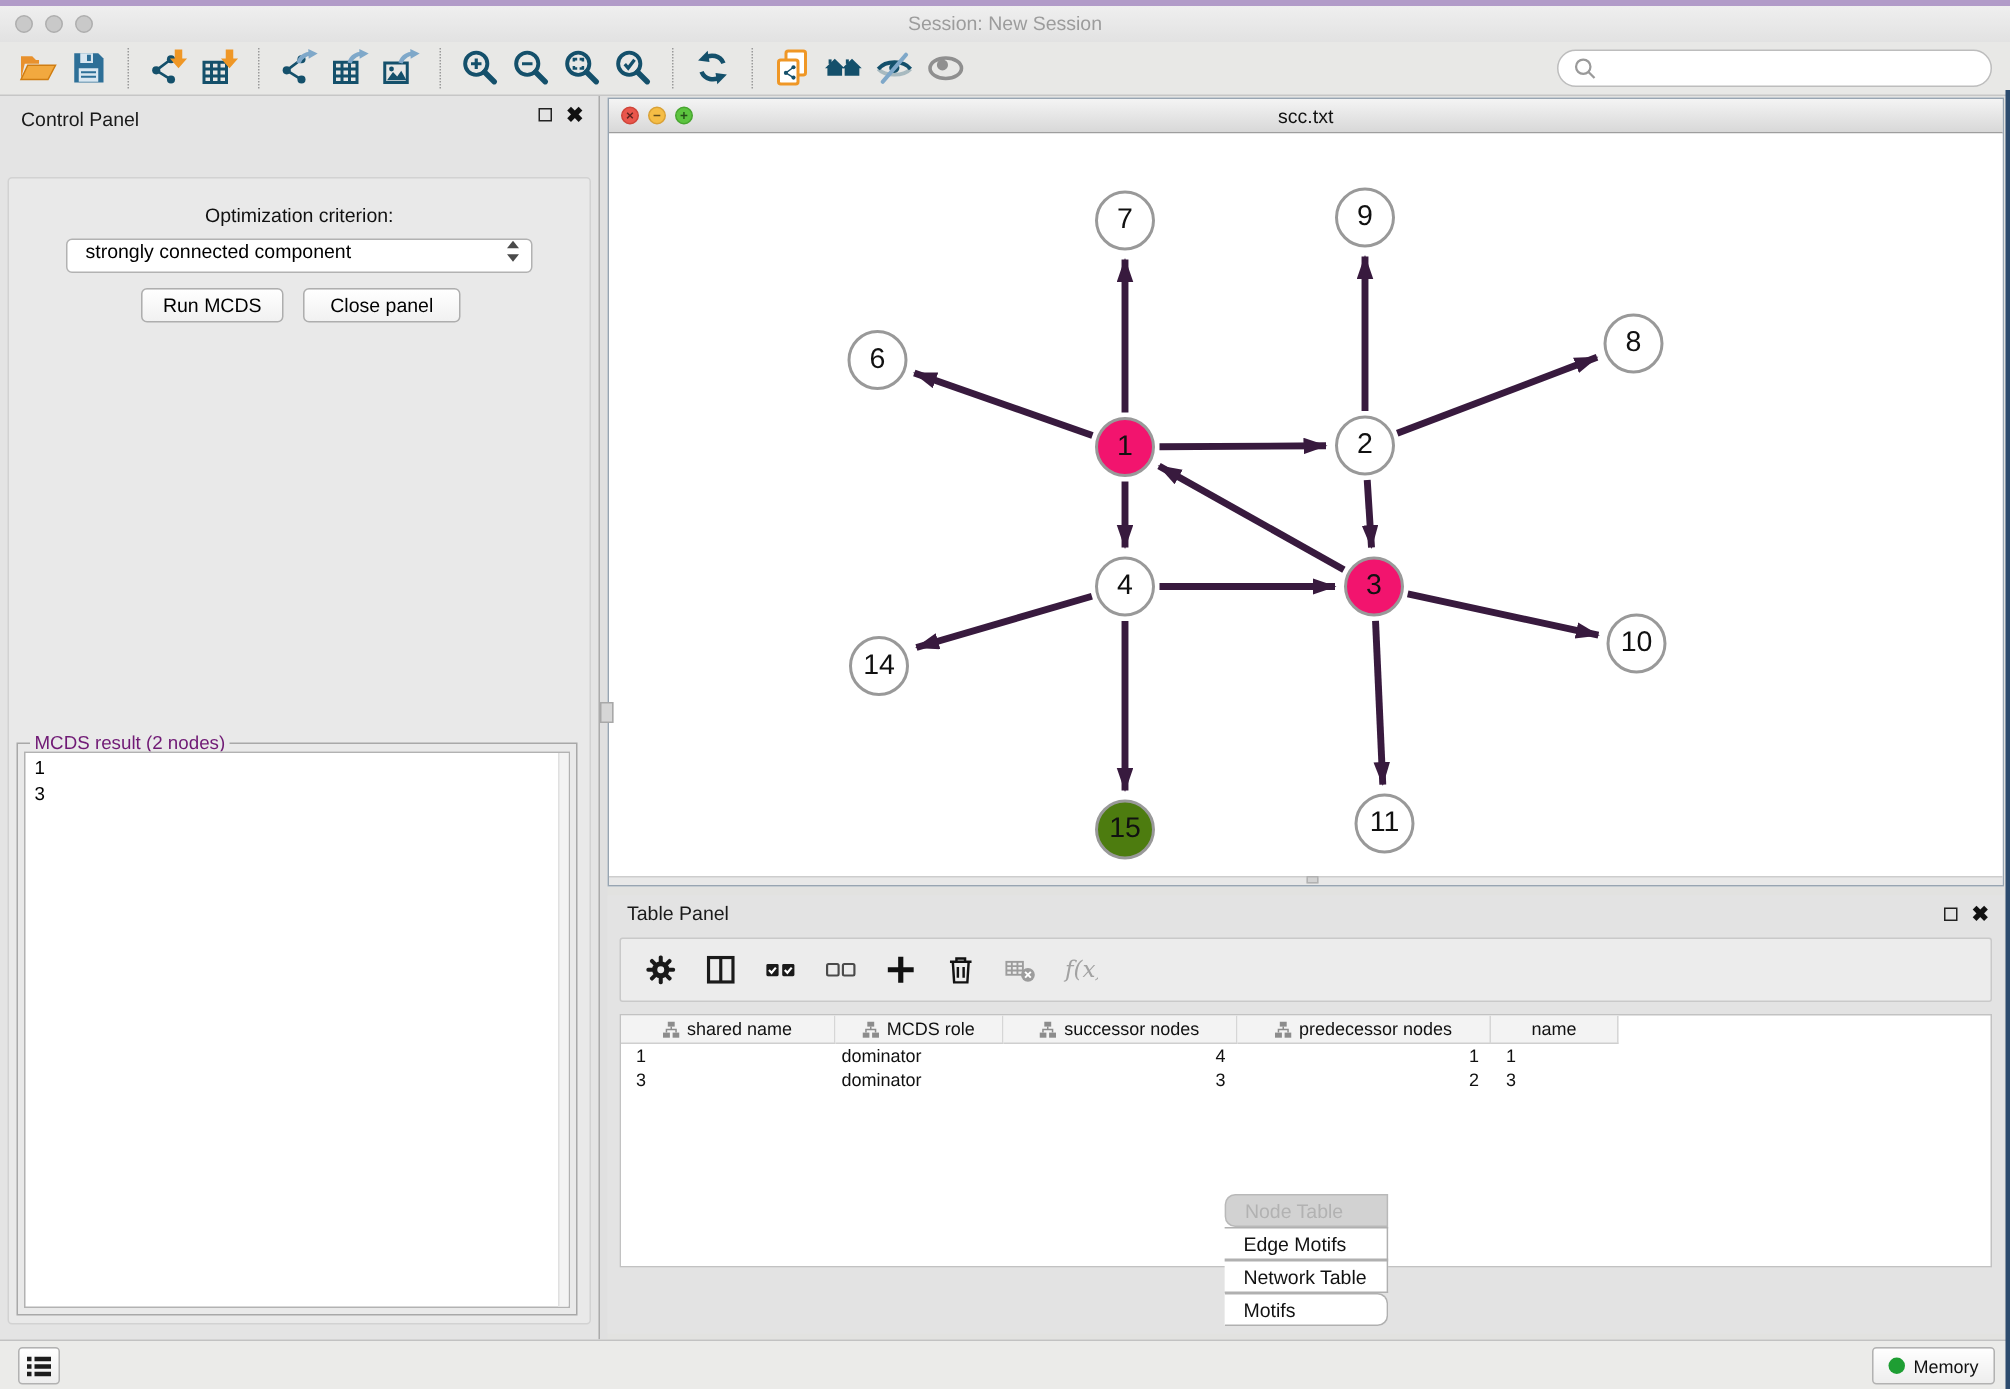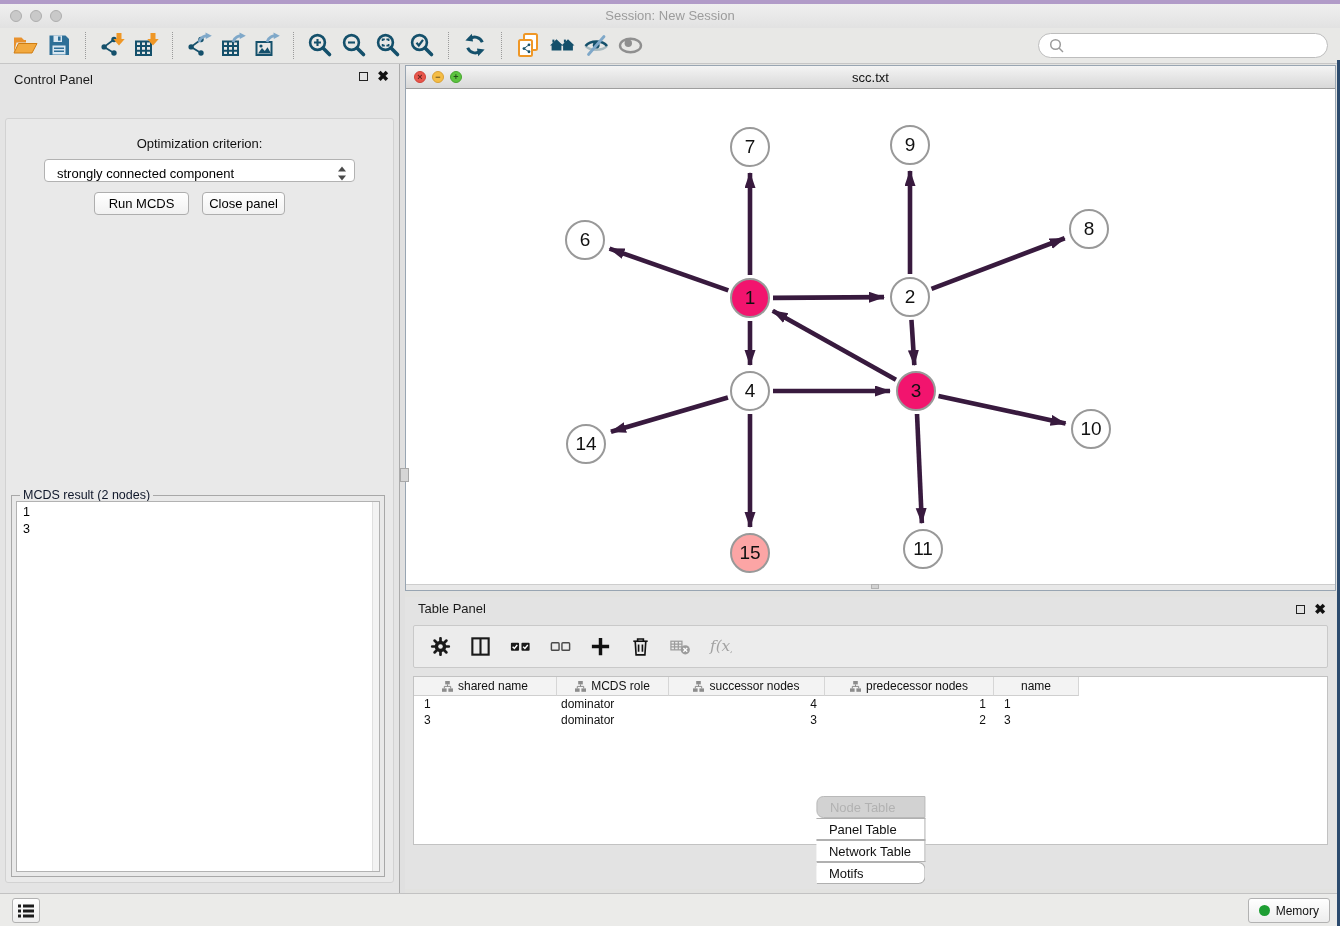--- a/index.html
+++ b/index.html
@@ -36,28 +36,28 @@
   .cp-tabs{position:absolute;left:78px;top:33px;display:flex;}
   .seg-tab{height:21px;line-height:20px;padding:0 14px;background:#fff;border:1px solid #a6a6a6;
     border-left:none;font-size:13px;font-weight:600;color:#111;}
   .seg-tab:first-child{border-left:1px solid #a6a6a6;border-radius:5px 0 0 5px;}
   .seg-tab:last-child{border-radius:0 5px 5px 0;}
   .seg-tab.selected{background:#d5d5d5;color:#b2b2b2;border-color:#b5b5b5;font-weight:400;}
   .cp-body{position:absolute;left:5px;right:5px;top:54px;bottom:10px;background:#e9e9e9;
     border:1px solid #d2d2d2;border-radius:3px;}
   .opt-label{position:absolute;left:0;right:0;top:17px;text-align:center;font-size:13px;color:#111;}
   .criterion-select{position:absolute;left:38px;right:38px;top:40px;height:23px;background:#fff;
-    border:1px solid #b2b2b2;border-radius:4px;display:flex;align-items:flex-end;padding:0 7px 0 12px;font-size:13px;}
+    border:1px solid #b2b2b2;border-radius:4px;display:flex;align-items:flex-start;padding:0 7px 0 12px;font-size:13px;}
   .criterion-select .sel-text{flex:1;}
   .cp-button{position:absolute;top:73px;height:23px;background:linear-gradient(#ffffff,#f1f1f1);
     border:1px solid #aeaeae;border-radius:4px;font-size:13px;display:flex;align-items:center;justify-content:center;}
   #run-btn{left:88px;width:95px;}
-  #closepanel-btn{left:196px;width:83px;}
+  #closepanel-btn{left:196px;width:105px;}
   .result-group{position:absolute;left:5px;right:8px;top:376px;bottom:5px;border:1px solid #a8a8a8;}
-  .result-legend{position:absolute;top:-8px;left:8px;background:#e9e9e9;padding:0 3px;font-size:12.5px;color:#0f172a;}
+  .result-legend{position:absolute;top:-8px;left:8px;background:#e9e9e9;padding:0 3px;font-size:12.5px;color:#701a75;}
   .result-text{position:absolute;left:4px;right:4px;top:5px;bottom:4px;background:#fff;
     border:1px solid #b2b2b2;font-size:12.5px;line-height:17px;padding:2px 6px;white-space:pre;overflow:hidden;}
   .result-scroll{position:absolute;right:5px;top:6px;bottom:5px;width:7px;background:#f3f3f3;border-left:1px solid #e0e0e0;}
 
   
   .splitter{position:absolute;left:399px;top:64px;width:6px;bottom:33px;background:#e0e0e0;
     border-left:1px solid #ababab;}
   .splitter-handle{position:absolute;left:0px;top:404px;width:9px;height:14px;background:#d6d6d6;
     border:1px solid #a8a8a8;z-index:5;}
 
@@ -357,21 +357,21 @@
     <div class="gnode" style="left: 324px; top: 38px; border-color: rgb(153, 153, 153); background: rgb(255, 255, 255);">7</div>
         <div class="gnode" style="left: 484px; top: 36px; border-color: rgb(153, 153, 153); background: rgb(255, 255, 255);">9</div>
         <div class="gnode" style="left: 159px; top: 131px; border-color: rgb(153, 153, 153); background: rgb(255, 255, 255);">6</div>
         <div class="gnode" style="left: 663px; top: 120px; border-color: rgb(153, 153, 153); background: rgb(255, 255, 255);">8</div>
         <div class="gnode" style="left: 324px; top: 189px; border-color: rgb(153, 153, 153); background: rgb(242, 20, 110);">1</div>
         <div class="gnode" style="left: 484px; top: 188px; border-color: rgb(153, 153, 153); background: rgb(255, 255, 255);">2</div>
         <div class="gnode" style="left: 324px; top: 282px; border-color: rgb(153, 153, 153); background: rgb(255, 255, 255);">4</div>
         <div class="gnode" style="left: 490px; top: 282px; border-color: rgb(153, 153, 153); background: rgb(242, 20, 110);">3</div>
         <div class="gnode" style="left: 160px; top: 335px; border-color: rgb(153, 153, 153); background: rgb(255, 255, 255);">14</div>
         <div class="gnode" style="left: 665px; top: 320px; border-color: rgb(153, 153, 153); background: rgb(255, 255, 255);">10</div>
-        <div class="gnode" style="left: 324px; top: 444px; border-color: rgb(153, 153, 153); background: #fca5a5;">15</div>
+        <div class="gnode" style="left: 324px; top: 444px; border-color: rgb(153, 153, 153); background: #4d7c0f;">15</div>
         <div class="gnode" style="left: 497px; top: 440px; border-color: rgb(153, 153, 153); background: rgb(255, 255, 255);">11</div>
       </div>
     <div class="frame-bottom">
       <div class="frame-grip"></div>
     </div>
   </div>
 
   <div class="table-panel">
     <div class="tp-title">Table Panel</div>
     <div class="panel-btns">
@@ -512,21 +512,21 @@
             <div class="tp-cell" style="width: 143px; justify-content: flex-start; padding: 0px 0px 0px 10px;">3</div>
             <div class="tp-cell" style="width: 112px; justify-content: flex-start; padding: 0px 0px 0px 4px;">dominator</div>
             <div class="tp-cell" style="width: 156px; justify-content: flex-end; padding: 0px 8px 0px 0px;">3</div>
             <div class="tp-cell" style="width: 169px; justify-content: flex-end; padding: 0px 8px 0px 0px;">2</div>
             <div class="tp-cell" style="width: 85px; justify-content: flex-start; padding: 0px 0px 0px 10px;">3</div>
           </div>
         </div>
     </div>
     <div class="tp-tabs" id="tp-tabs">
         <div class="tp-tab selected">Node Table</div>
-        <div class="tp-tab">Panel Table</div>
+        <div class="tp-tab">Edge Motifs</div>
         <div class="tp-tab">Network Table</div>
         <div class="tp-tab">Motifs</div>
       </div>
   </div>
 
 </div>
 
 <div class="statusbar">
   <div class="status-list-btn">
     <svg width="22" height="22" viewBox="0 0 22 22">

